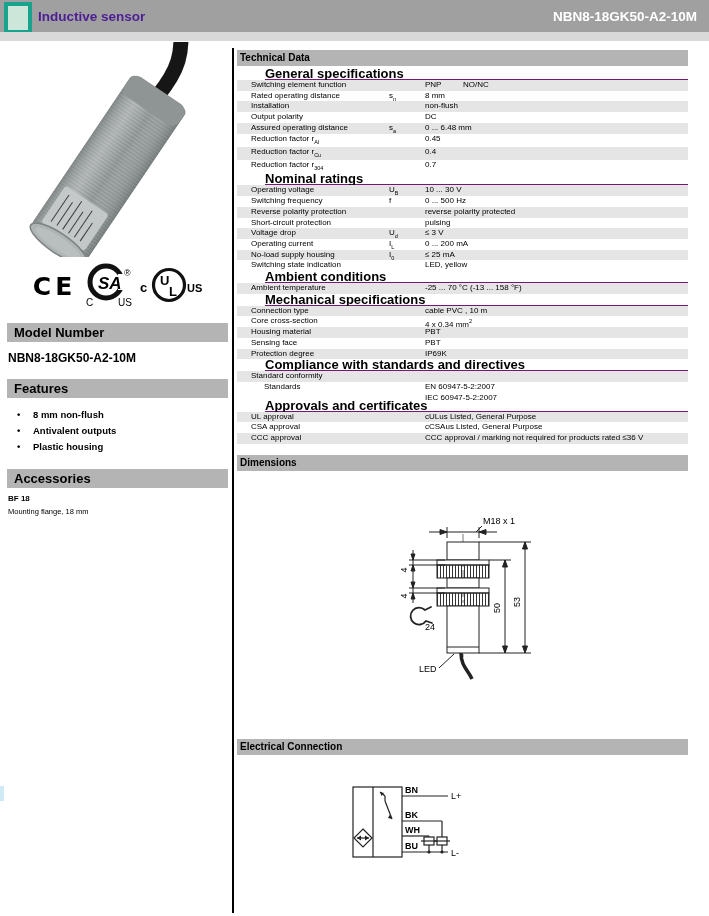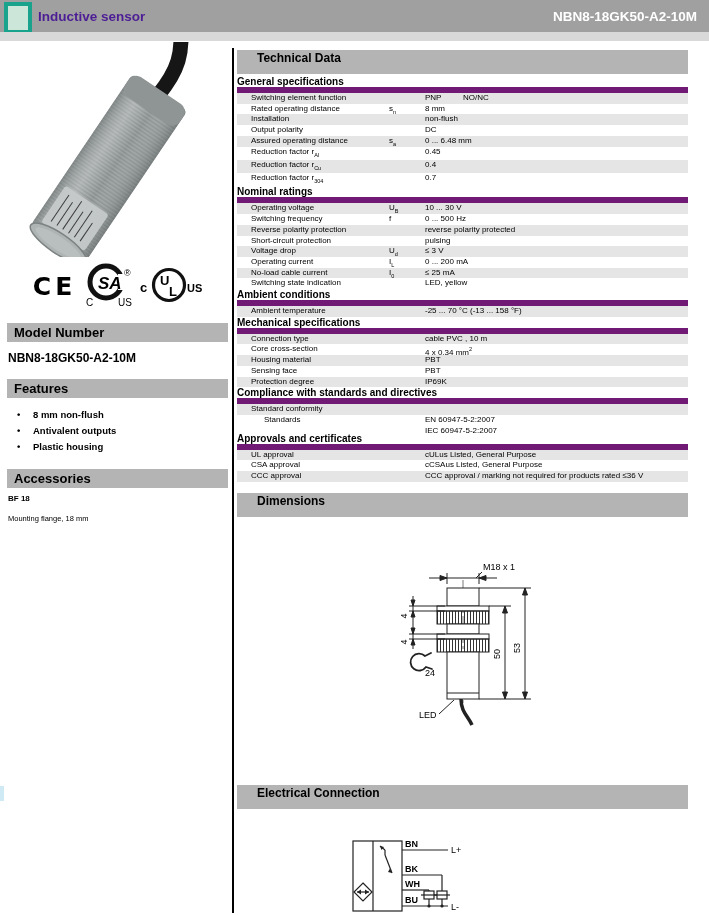--- a/index.html
+++ b/index.html
@@ -10,40 +10,40 @@
           display:flex;align-items:center;justify-content:space-between;}
   .topbar .title{color:#4c1d95;font-weight:bold;font-size:13.5px;margin-left:38px;}
   .topbar .model{color:#fff;font-weight:bold;font-size:13.5px;margin-right:12px;}
   .logo{position:absolute;left:4px;top:2px;width:20px;height:24px;background:#cde6da;
         border:4px solid #1aa38c;}
   .topstrip{position:absolute;left:0;top:32px;width:709px;height:9px;background:#d9d9d9;}
   .edge-artifact{position:absolute;left:0;top:786px;width:4px;height:15px;background:#cfe9f5;}
   
   .vdivider{position:absolute;left:232px;top:48px;width:2px;height:865px;background:#000;}
   
-  .bar{background:#b4b4b4;font-weight:bold;font-size:12px;height:24px;line-height:16px;
-       padding-left:20px;color:#000;}
+  .bar{background:#b4b4b4;font-weight:bold;font-size:10px;height:16px;line-height:16px;
+       padding-left:3px;color:#000;}
   .bar-left{height:19px;line-height:19px;font-size:13px;padding-left:7px;}
   
   .leftcol{position:absolute;left:7px;top:42px;width:221px;}
   .photo-box{width:221px;height:215px;background:#fff;position:relative;}
   .marks-row{width:221px;height:58px;display:flex;align-items:center;justify-content:center;
              padding:0 6px;box-sizing:border-box;}
   .ce-mark{font-weight:bold;font-size:25px;letter-spacing:4px;font-family:"DejaVu Sans",sans-serif;}
   .model-number-bar{margin-top:8px;}
   .model-number-value{font-weight:bold;font-size:12px;margin:9px 0 14px 1px;}
   .features-list{list-style:none;margin:9px 0 14px 0;padding:0;}
   .features-list li{font-weight:bold;font-size:9.5px;line-height:16px;padding-left:26px;position:relative;}
   .features-list li .dot{position:absolute;left:10px;}
-  .acc-name{font-weight:bold;font-size:8px;margin:6px 0 11px 1px;}
+  .acc-name{font-weight:bold;font-size:8px;margin:6px 0 4px 1px;}
   .acc-desc{font-size:7.5px;margin-left:1px;}
   
   .rightcol{position:absolute;left:237px;top:50px;width:451px;}
   .tech-table{margin-top:2px;}
-  .tech-subheader{font-weight:bold;font-size:10px;line-height:11px;border-bottom:6px solid #701a75;}
+  .tech-subheader{font-weight:bold;font-size:13px;line-height:11px;border-bottom:1px solid #701a75;margin-left:28px;}
   .tech-section:last-child .tech-subheader{margin-top:7px;}
   .tech-row{position:relative;min-height:10.7px;line-height:10.7px;font-size:8px;}
   .tech-row.shaded{background:#e5e5e5;}
   .lab{display:inline-block;margin-left:14px;}
   .lab.ind2{margin-left:27px;text-align:right;}
   .sym{position:absolute;left:152px;top:0;}
   .val{position:absolute;left:188px;top:0;}
   .val div{line-height:10.7px;}
   .val2{position:absolute;left:226px;top:0;}
   sub{font-size:5.5px;}
@@ -154,21 +154,21 @@
           <div class="tech-row"><span class="lab">Reduction factor r<sub>304</sub></span><span class="val">0.7</span></div>
         </div>
         <div class="tech-section">
           <div class="tech-subheader">Nominal ratings</div>
           <div class="tech-row shaded"><span class="lab">Operating voltage</span><span class="sym">U<sub>B</sub></span><span class="val">10 ... 30 V</span></div>
           <div class="tech-row"><span class="lab">Switching frequency</span><span class="sym">f</span><span class="val">0 ... 500 Hz</span></div>
           <div class="tech-row shaded"><span class="lab">Reverse polarity protection</span><span class="val">reverse polarity protected</span></div>
           <div class="tech-row"><span class="lab">Short-circuit protection</span><span class="val">pulsing</span></div>
           <div class="tech-row shaded"><span class="lab">Voltage drop</span><span class="sym">U<sub>d</sub></span><span class="val">≤ 3 V</span></div>
           <div class="tech-row"><span class="lab">Operating current</span><span class="sym">I<sub>L</sub></span><span class="val">0 ... 200 mA</span></div>
-          <div class="tech-row shaded"><span class="lab">No-load cable current</span><span class="sym">I<sub>0</sub></span><span class="val">≤ 25 mA</span></div>
+          <div class="tech-row shaded"><span class="lab">No-load supply housing</span><span class="sym">I<sub>0</sub></span><span class="val">≤ 25 mA</span></div>
           <div class="tech-row"><span class="lab">Switching state indication</span><span class="val">LED, yellow</span></div>
         </div>
         <div class="tech-section">
           <div class="tech-subheader">Ambient conditions</div>
           <div class="tech-row shaded"><span class="lab">Ambient temperature</span><span class="val">-25 ... 70 °C (-13 ... 158 °F)</span></div>
         </div>
         <div class="tech-section">
           <div class="tech-subheader">Mechanical specifications</div>
           <div class="tech-row shaded"><span class="lab">Connection type</span><span class="val">cable PVC , 10 m</span></div>
           <div class="tech-row"><span class="lab">Core cross-section</span><span class="val">4 x 0.34 mm<sup>2</sup></span></div>

